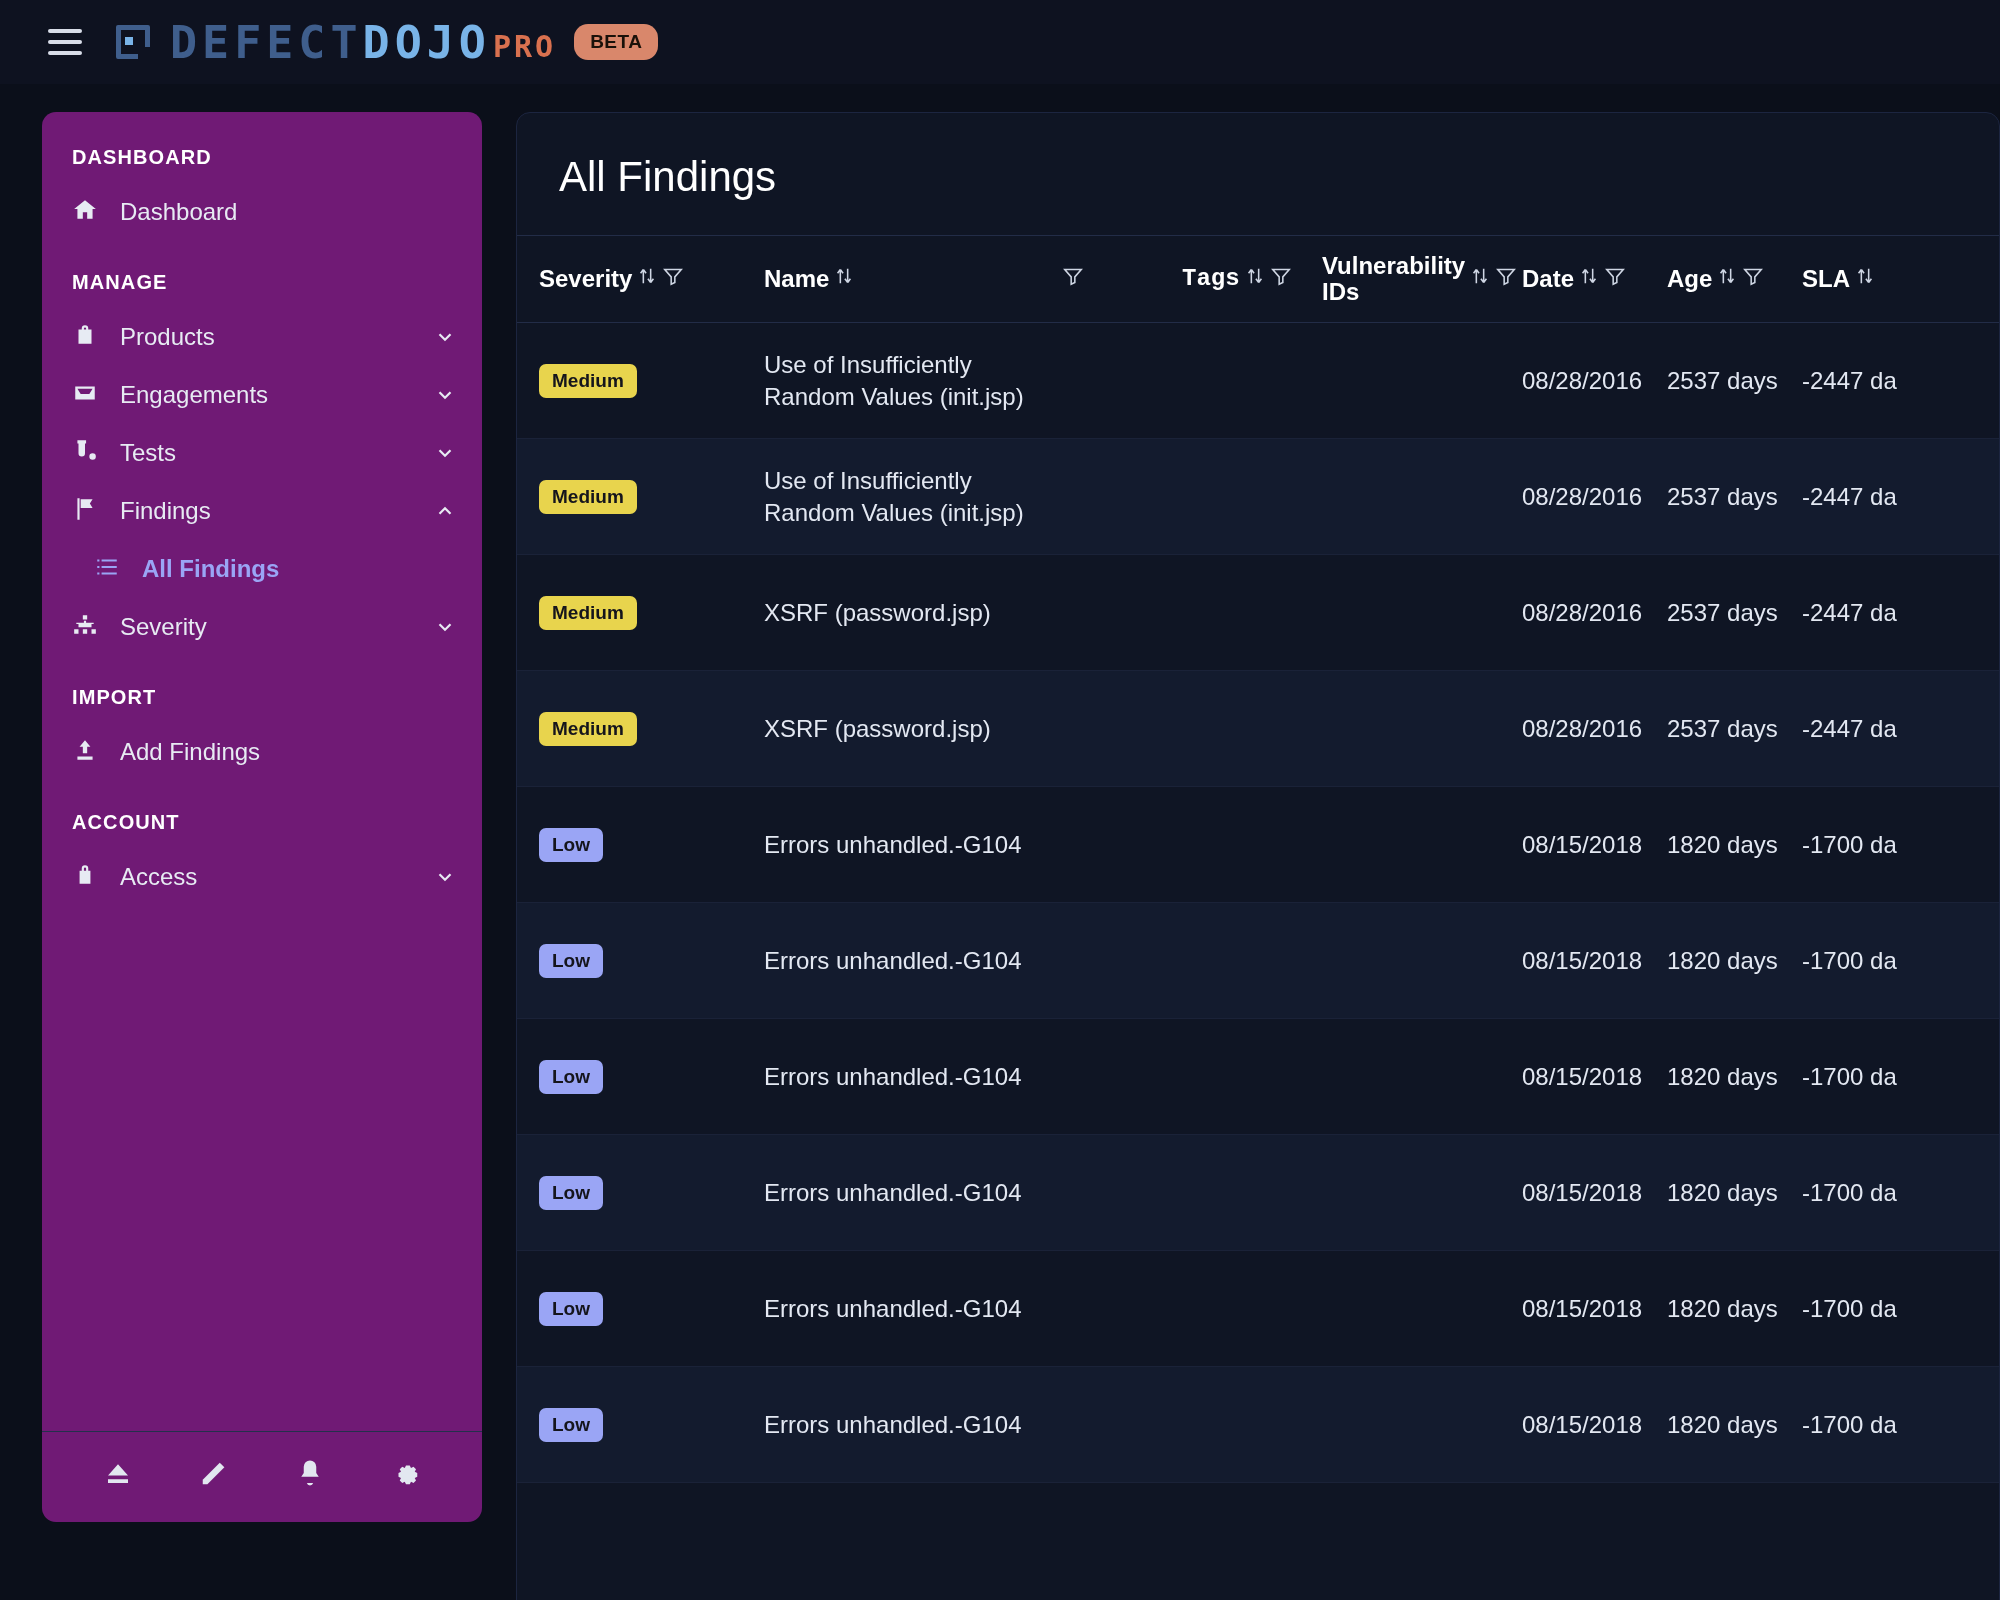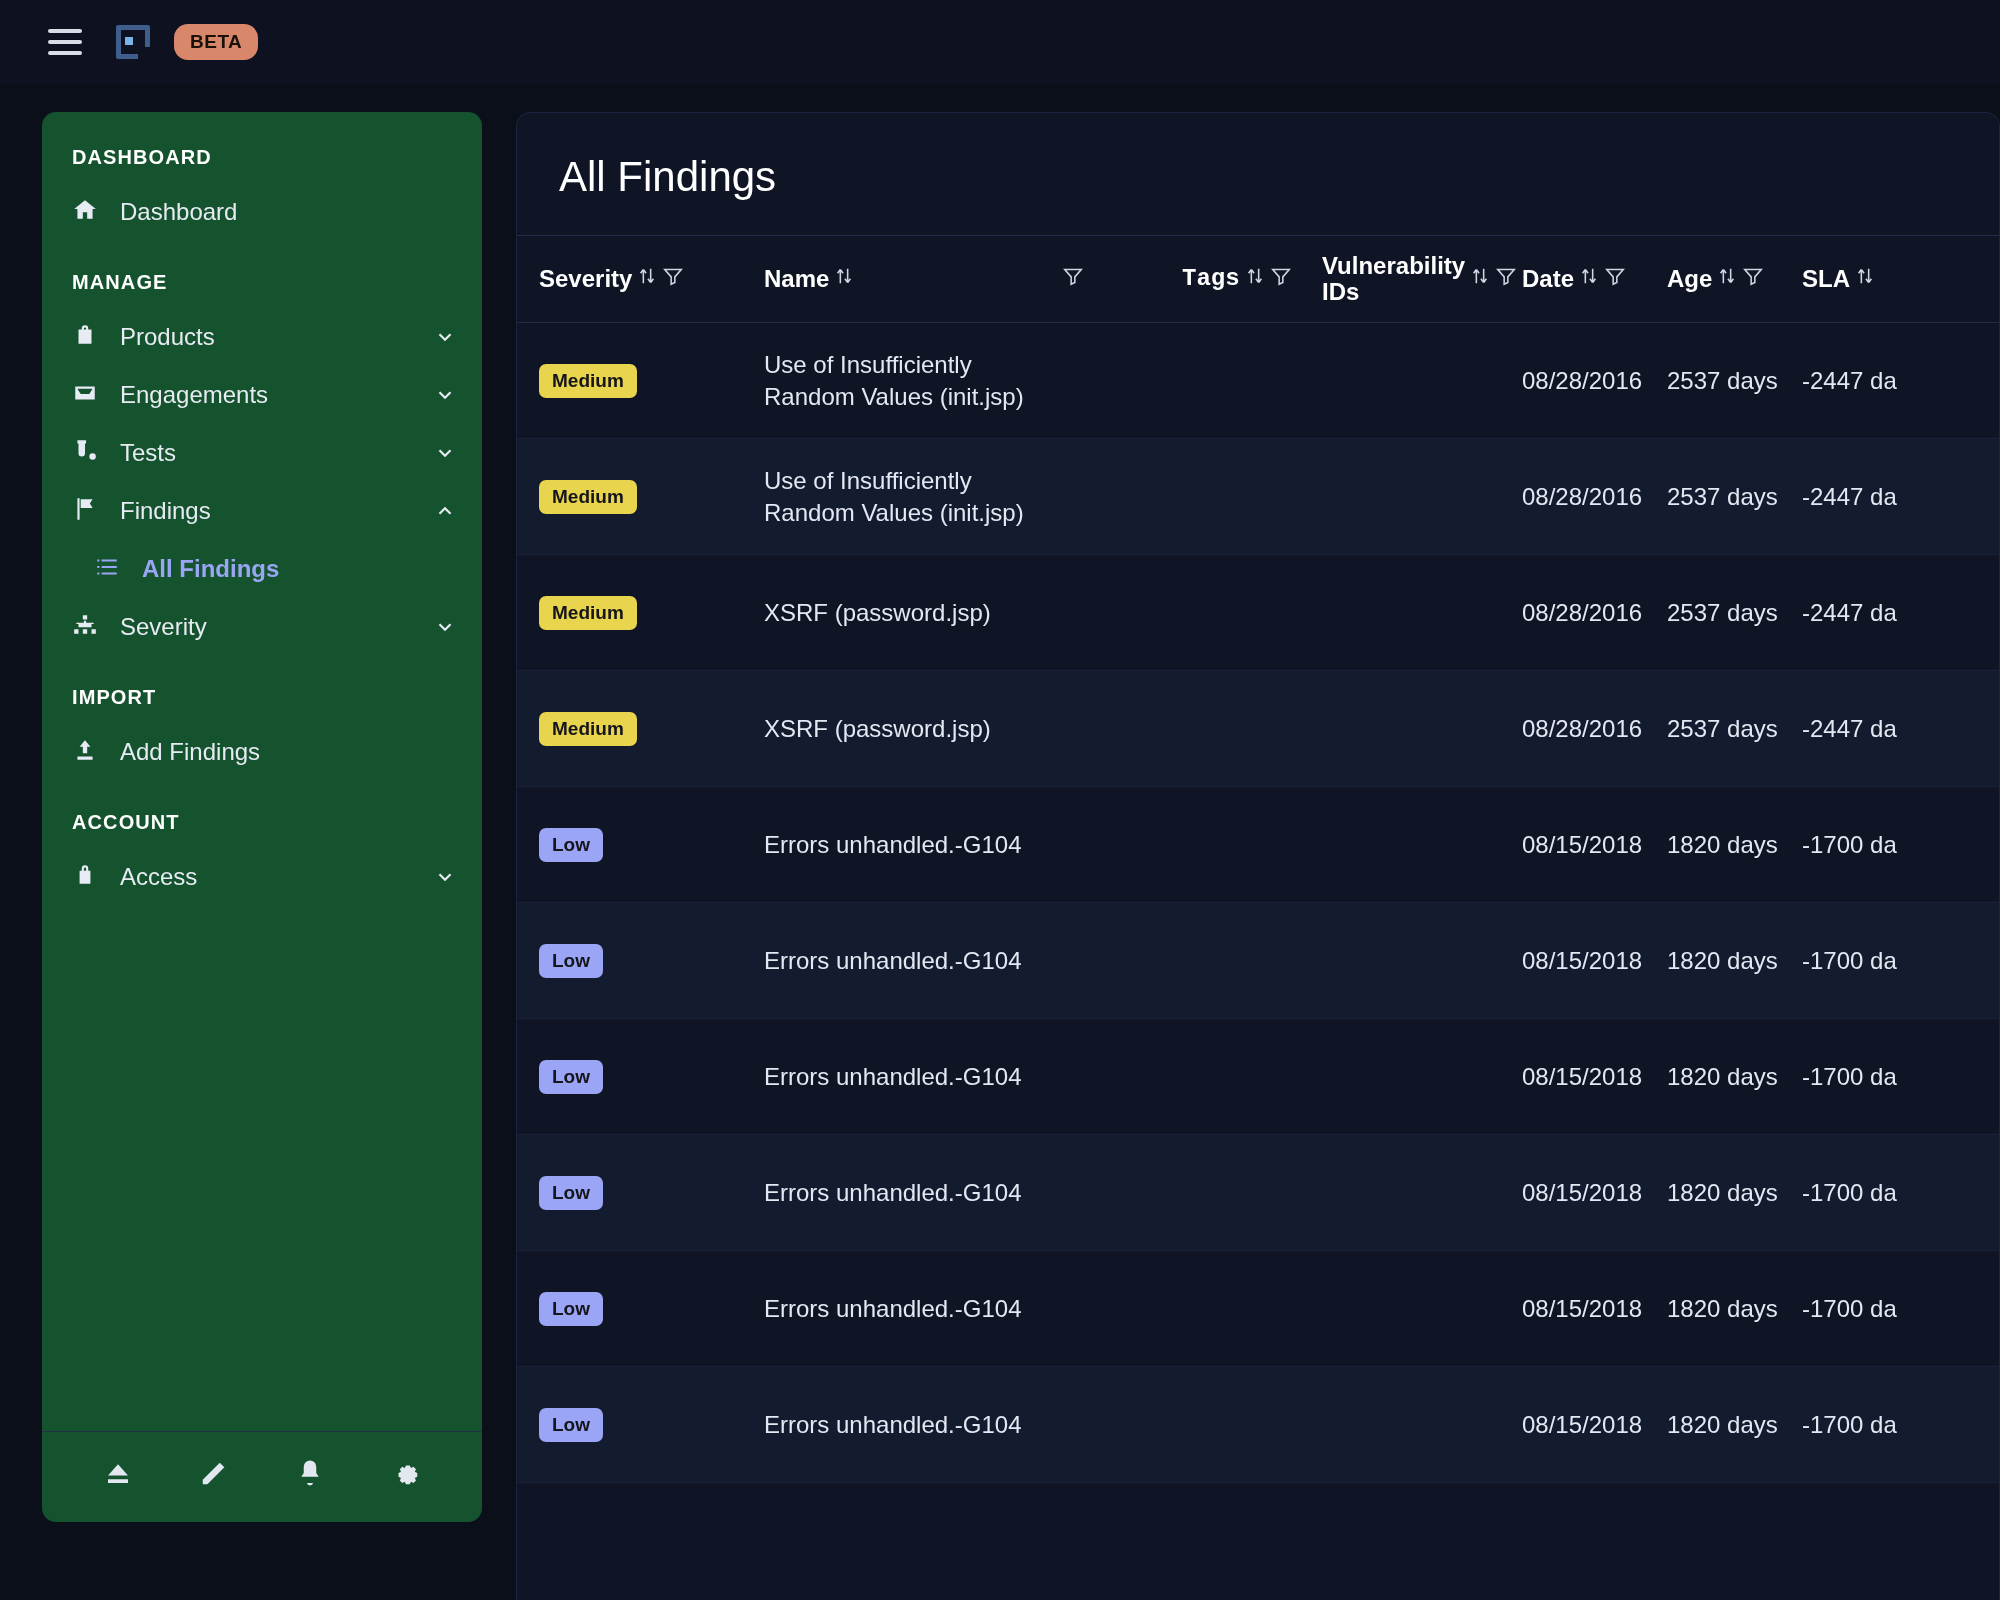--- a/index.html
+++ b/index.html
@@ -62,21 +62,21 @@
     font-size: 19px; padding: 7px 16px; border-radius: 14px;
     letter-spacing: 0.5px;
   }
 
   
   .layout { display: flex; padding: 28px 0 0 42px; gap: 34px; align-items: flex-start; }
 
   
   .sidebar {
     width: 440px;
-    background: #14532d;
+    background: #701a75;
     border-radius: 14px;
     min-height: 1410px;
     display: flex; flex-direction: column;
     position: relative;
   }
   .sb-scroll { padding: 34px 0 0 0; flex: 1; }
 
   .sb-section {
     color: #ffffff; font-weight: 700; font-size: 20px;
     letter-spacing: 1.1px; padding: 0 0 0 30px; margin: 0 0 14px 0;
@@ -185,20 +185,25 @@
 
 <div class="topbar">
   <div class="hamburger">
     <span></span>
       <span></span>
       <span></span>
   </div>
   <div class="brand">
     <div class="brand-logo">
       <div class="mark-square"></div>
+      <div class="wordmark">
+        <span class="wm-defect">DEFECT</span>
+        <span class="wm-dojo">DOJO</span>
+        <span class="wm-pro">PRO</span>
+      </div>
     </div>
     <div class="beta-pill">BETA</div>
   </div>
 </div>
 
 <div class="layout">
 
   <div class="sidebar">
     <div class="sb-scroll">
 

